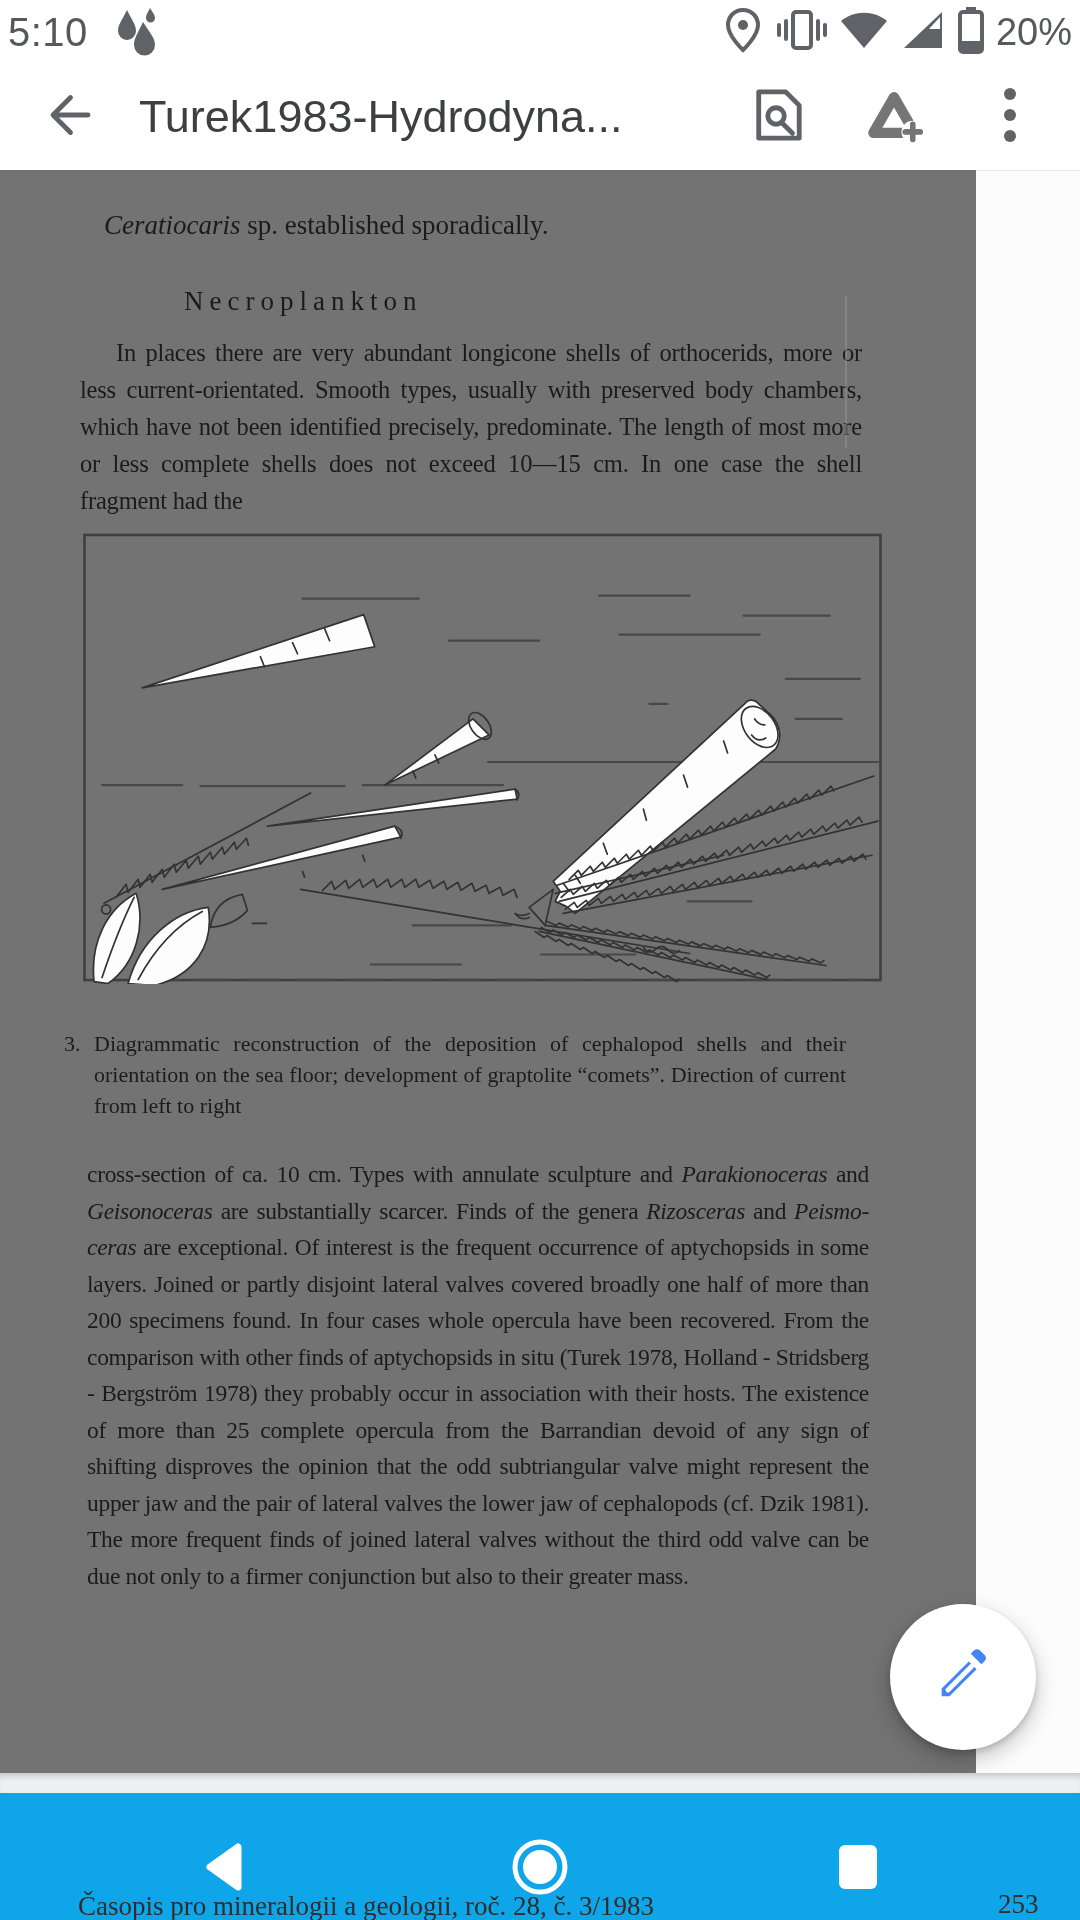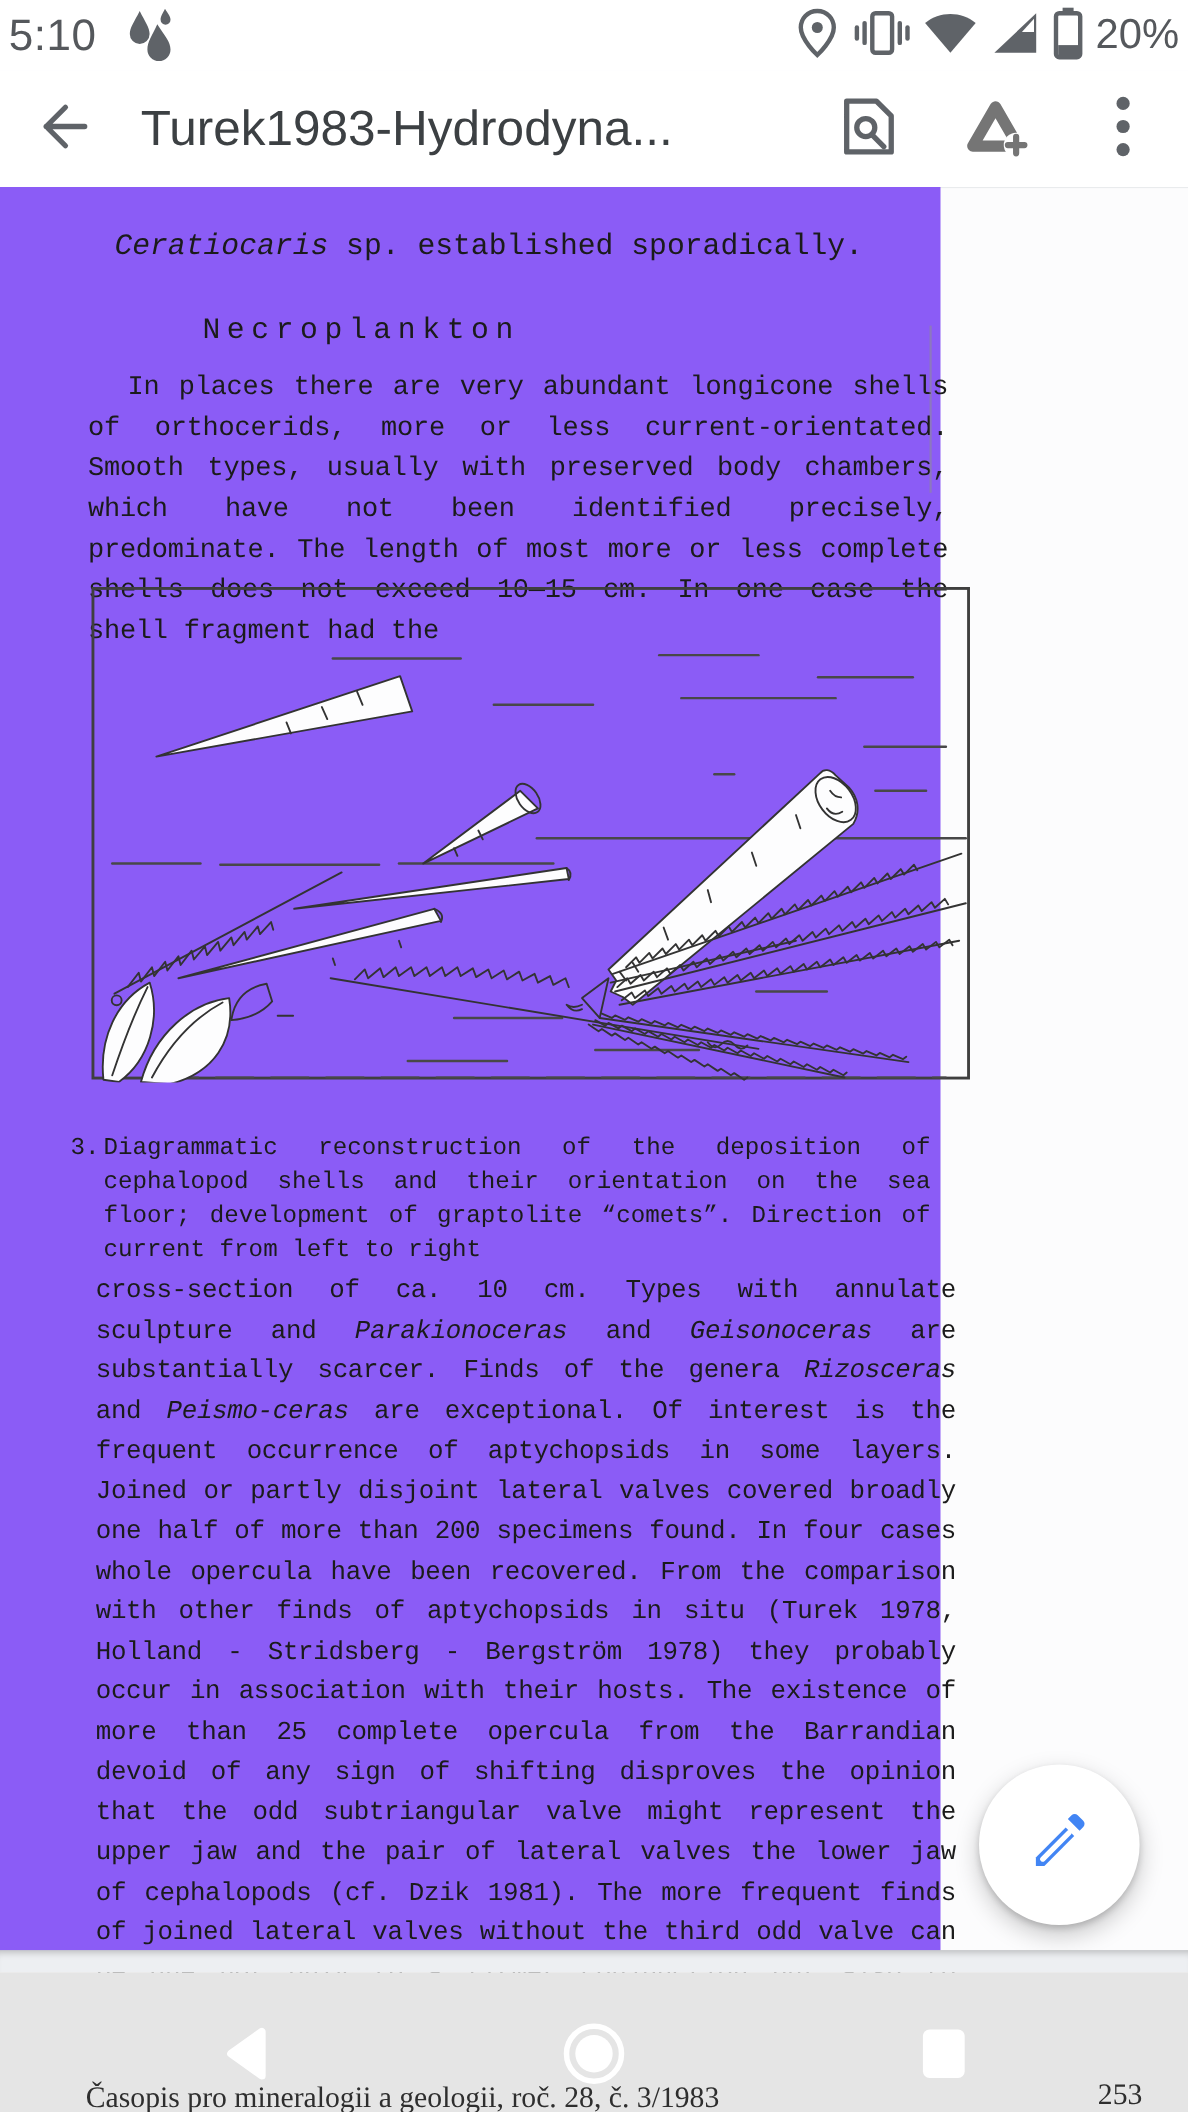--- a/index.html
+++ b/index.html
@@ -6,45 +6,45 @@
   .screen{position:relative;width:1080px;height:1920px;overflow:hidden;background:#fcfcfd;font-family:"Liberation Sans",sans-serif;}
 
   
   .status-bar{position:absolute;top:0;left:0;right:0;height:64px;background:#fff;display:flex;align-items:center;padding:0 8px;box-sizing:border-box;}
   .status-time{font-size:40px;color:#55585c;letter-spacing:.5px;}
   .status-left-icons{margin-left:22px;display:flex;align-items:center;}
   .status-right{margin-left:auto;display:flex;align-items:center;gap:11px;}
   .status-batt-text{font-size:38px;color:#55585c;}
 
   
-  .app-bar{position:absolute;top:64px;left:0;right:0;height:106px;background:#fff;display:flex;align-items:center;padding:0 24px;box-sizing:border-box;box-shadow:0 1px 0 #e9ebed;}
+  .app-bar{position:absolute;top:64px;left:0;right:0;height:106px;background:#fff;display:flex;align-items:center;padding:0 35px;box-sizing:border-box;box-shadow:0 1px 0 #e9ebed;}
   .back-btn{width:64px;height:64px;display:flex;align-items:center;justify-content:center;}
   .app-title{margin-left:40px;font-size:45px;color:#3c4043;flex:1;white-space:nowrap;overflow:hidden;}
   .app-actions{display:flex;align-items:center;gap:58px;margin-right:6px;}
   .action-btn{width:58px;height:58px;display:flex;align-items:center;justify-content:center;}
 
   
-  .doc{position:absolute;top:170px;left:0;width:855px;height:1603px;background:#8b5cf6;color:#1b1b1b;font-family:Liberation Mono, monospace;}
+  .doc{position:absolute;top:170px;left:0;width:976px;height:1603px;background:#737373;color:#1b1b1b;font-family:Liberation Serif, serif;}
   .doc-line1{position:absolute;left:104px;top:40px;font-size:27px;}
   .doc-heading{position:absolute;left:184px;top:116px;font-size:27px;letter-spacing:6px;}
   .para1{position:absolute;left:80px;top:164px;width:782px;font-size:24.5px;line-height:37px;text-align:justify;text-indent:36px;letter-spacing:-.2px;}
   .figure{position:absolute;left:82px;top:362px;width:802px;height:452px;}
   .figure svg{display:block;width:100%;height:100%;}
   .caption{position:absolute;left:64px;top:858px;width:782px;font-size:22px;line-height:31px;}
   .caption-num{position:absolute;left:0;top:0;}
   .caption-text{margin-left:30px;text-align:justify;}
   .para2{position:absolute;left:64px;top:986px;width:782px;font-size:23.5px;line-height:36.5px;text-align:justify;letter-spacing:-.3px;margin-left:23px;}
   .scan-line{position:absolute;left:845px;top:126px;width:2px;height:152px;background:#8f8f8f;opacity:.55;}
 
   
   .fab{position:absolute;left:890px;top:1604px;width:146px;height:146px;border-radius:50%;background:#fff;box-shadow:0 3px 6px rgba(0,0,0,.16),0 9px 22px rgba(0,0,0,.22);display:flex;align-items:center;justify-content:center;}
 
   
   .page-end{position:absolute;top:1773px;left:0;right:0;height:20px;background:#edeff2;box-shadow:inset 0 7px 7px -5px rgba(0,0,0,.22);}
-  .nav-bar{position:absolute;top:1793px;left:0;right:0;height:127px;background:#e5e5e5;}
+  .nav-bar{position:absolute;top:1793px;left:0;right:0;height:127px;background:#0ea5e9;}
   .nav-btn{position:absolute;top:48px;width:56px;height:56px;display:flex;align-items:center;justify-content:center;}
   .nav-back{left:198px;}
   .nav-home{left:512px;}
   .nav-recents{left:830px;}
   .footer-line{position:absolute;top:98px;left:78px;font-family:"Liberation Serif",serif;font-size:27px;color:#2e2e2e;white-space:nowrap;}
   .footer-page{position:absolute;top:96px;left:998px;font-family:"Liberation Serif",serif;font-size:27px;color:#2e2e2e;}
 
   .fig-stroke{stroke:#333;fill:none;stroke-width:1.7;stroke-linecap:round;stroke-linejoin:round;}
   .fig-dash{stroke:#484848;stroke-width:2.2;fill:none;stroke-linecap:round;}
   .fig-fill{fill:#fdfdfe;stroke:#333;stroke-width:1.7;stroke-linejoin:round;}

